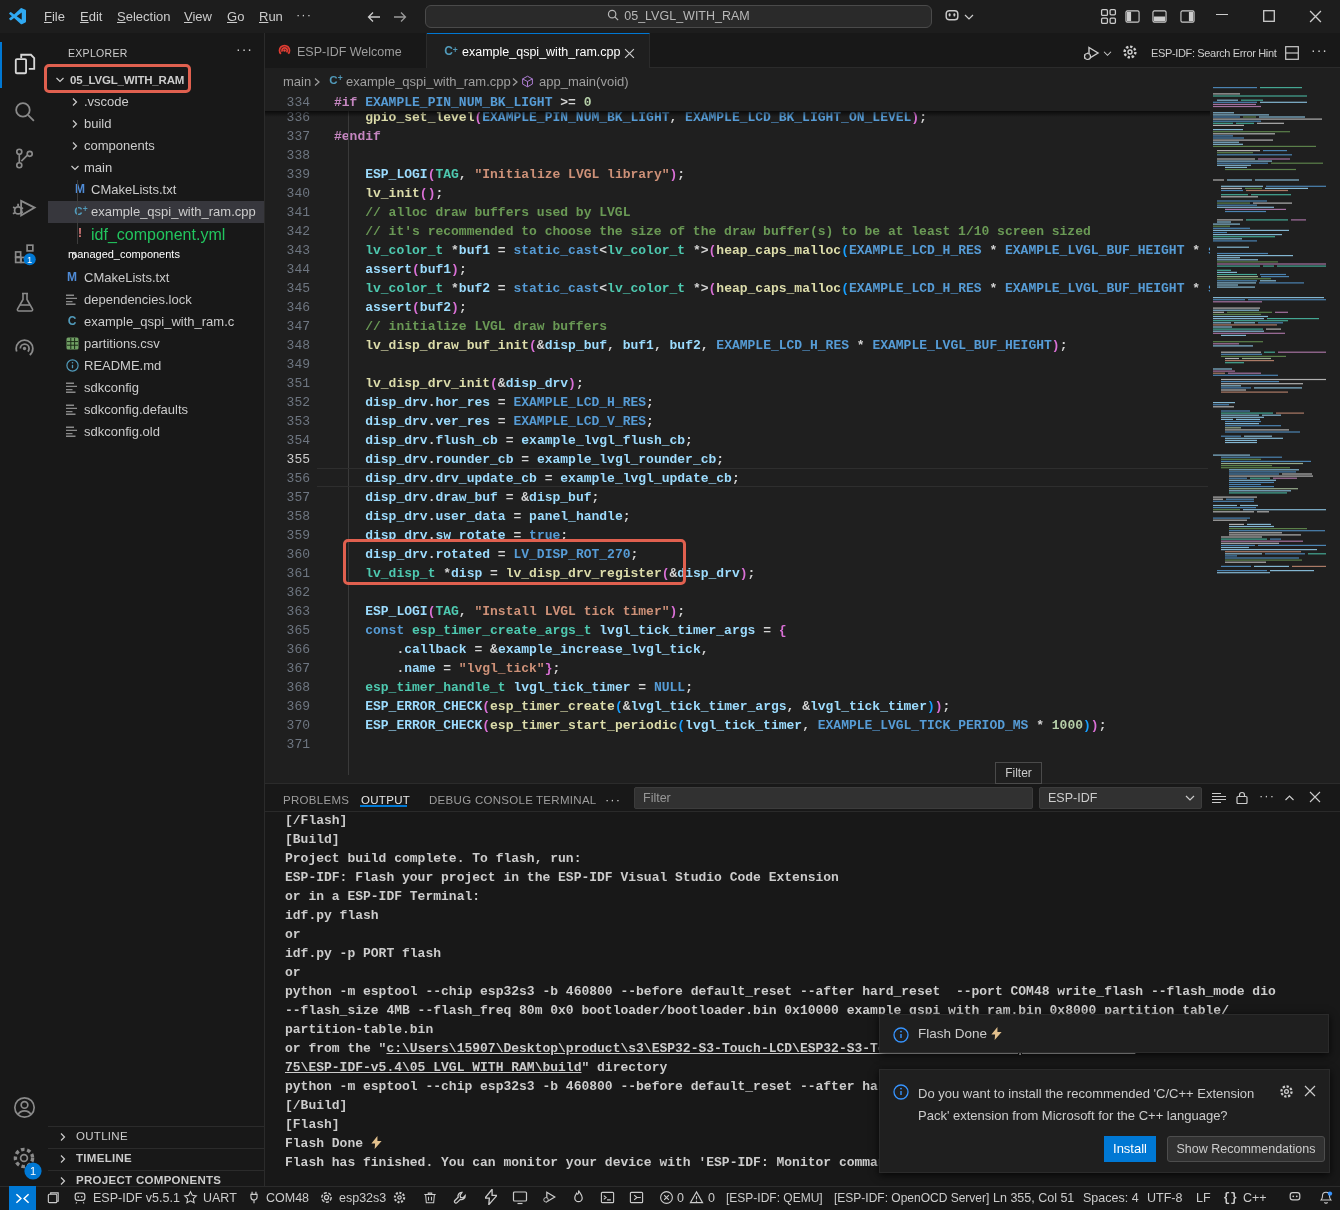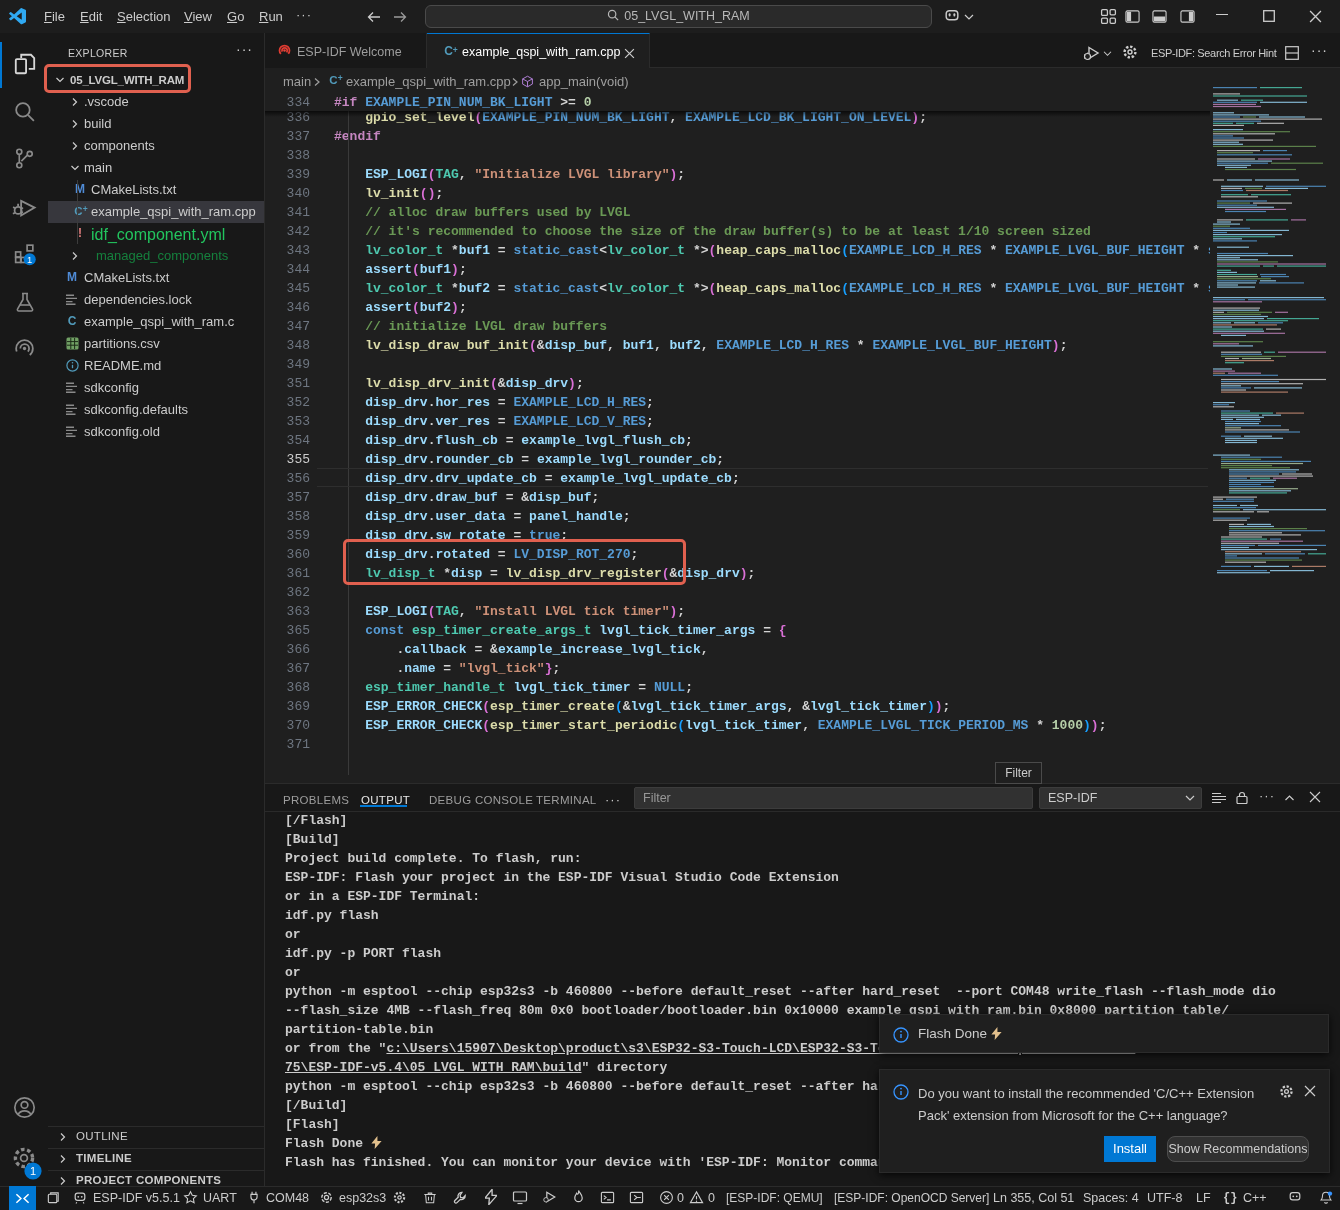--- a/index.html
+++ b/index.html
@@ -166,21 +166,21 @@
 <div class="abs" style="left:73px;top:182px;width:14px;color:#4f8bd6;font-weight:bold;font-size:12px;text-align:center">M</div>
 <div class="abs" style="left:91px;top:182px;color:#cccccc;font-size:13px">CMakeLists.txt</div>
 <div class="abs" style="left:48px;top:201px;width:216px;height:22px;background:#37373d"></div>
 <div class="abs" style="left:73px;top:204px;width:16px;color:#519aba;font-weight:bold;font-size:11.5px;text-align:center">C<span style="font-size:8.5px;vertical-align:2.5px">+</span></div>
 <div class="abs" style="left:91px;top:204px;color:#cccccc;font-size:13px">example_qspi_with_ram.cpp</div>
 <div class="abs" style="left:73px;top:226px;width:14px;color:#e37e7e;font-weight:bold;font-size:12px;text-align:center">!</div>
 <div class="abs" style="left:91px;top:226px;color:#22c55e;font-size:16px">idf_component.yml</div>
 <svg class="abs" style="left:70px;top:251px" width="10" height="10" viewBox="0 0 10 10">
       <path fill="none" stroke="#cccccc" stroke-width="1.2" d="M3 1.5 6.5 5 3 8.5"></path>
     </svg>
-<div class="abs" style="left:96px;top:248px;color:#15803d;font-size:13px">managed_components</div>
+<div class="abs" style="left:68px;top:248px;color:#ffffff;font-size:11px">managed_components</div>
 <div class="abs" style="left:65px;top:270px;width:14px;color:#4f8bd6;font-weight:bold;font-size:12px;text-align:center">M</div>
 <div class="abs" style="left:84px;top:270px;color:#cccccc;font-size:13px">CMakeLists.txt</div>
 <svg class="abs" style="left:66px;top:294px" width="12" height="11" viewBox="0 0 12 11">
       <g stroke="#8a8a8a" stroke-width="1.4">
         <path d="M0 1.2h8M0 4.4h11M0 7.6h6.5M0 10.2h9.5"></path>
       </g>
     </svg>
 <div class="abs" style="left:84px;top:292px;color:#cccccc;font-size:13px">dependencies.lock</div>
 <div class="abs" style="left:65px;top:314px;width:14px;color:#519aba;font-weight:bold;font-size:12px;text-align:center">C</div>
 <div class="abs" style="left:84px;top:314px;color:#cccccc;font-size:13px">example_qspi_with_ram.c</div>
@@ -732,18 +732,18 @@
         </svg></div>
   <div class="abs" style="left:38px;top:13px;color:#cccccc;font-size:13px;line-height:22px;width:352px">Do you want to install the recommended 'C/C++ Extension Pack' extension from Microsoft for the C++ language?</div>
   <svg class="abs" style="left:399px;top:14px" width="15" height="15" viewBox="0 0 16 16">
         <circle cx="8" cy="8" r="5.4" fill="none" stroke="#cccccc" stroke-width="2.4" stroke-dasharray="2.4 1.75"></circle>
         <circle cx="8" cy="8" r="2" fill="none" stroke="#cccccc" stroke-width="1.4"></circle>
       </svg>
   <svg class="abs" style="left:424px;top:15px" width="12" height="12" viewBox="0 0 12 12">
         <path stroke="#cccccc" stroke-width="1.2" d="M1 1l10 10M11 1 1 11"></path>
       </svg>
   <div class="abs" style="left:224px;top:66px;width:52px;height:26px;background:#0078d4;border-radius:0;color:#ffffff;font-size:13px;text-align:center;line-height:26px">Install</div>
-  <div class="abs" style="left:287px;top:66px;width:142px;height:26px;background:#313131;border:1px solid #4d4d4d;border-radius:8px;color:#cccccc;font-size:12.5px;text-align:center;line-height:24px">Show Recommendations</div>
+  <div class="abs" style="left:287px;top:66px;width:158px;height:26px;background:#313131;border:1px solid #4d4d4d;border-radius:3px;color:#cccccc;font-size:12.5px;text-align:center;line-height:24px">Show Recommendations</div>
 </div>
 
 <div class="abs" style="left:44px;top:64px;width:147px;height:29px;border:3px solid #e0604f;border-radius:5px;z-index:50"></div>
 <div class="abs" style="left:343px;top:539px;width:343px;height:46px;border:3px solid #e0604f;border-radius:5px;z-index:50"></div>
 
 </div>
 </body></html>

